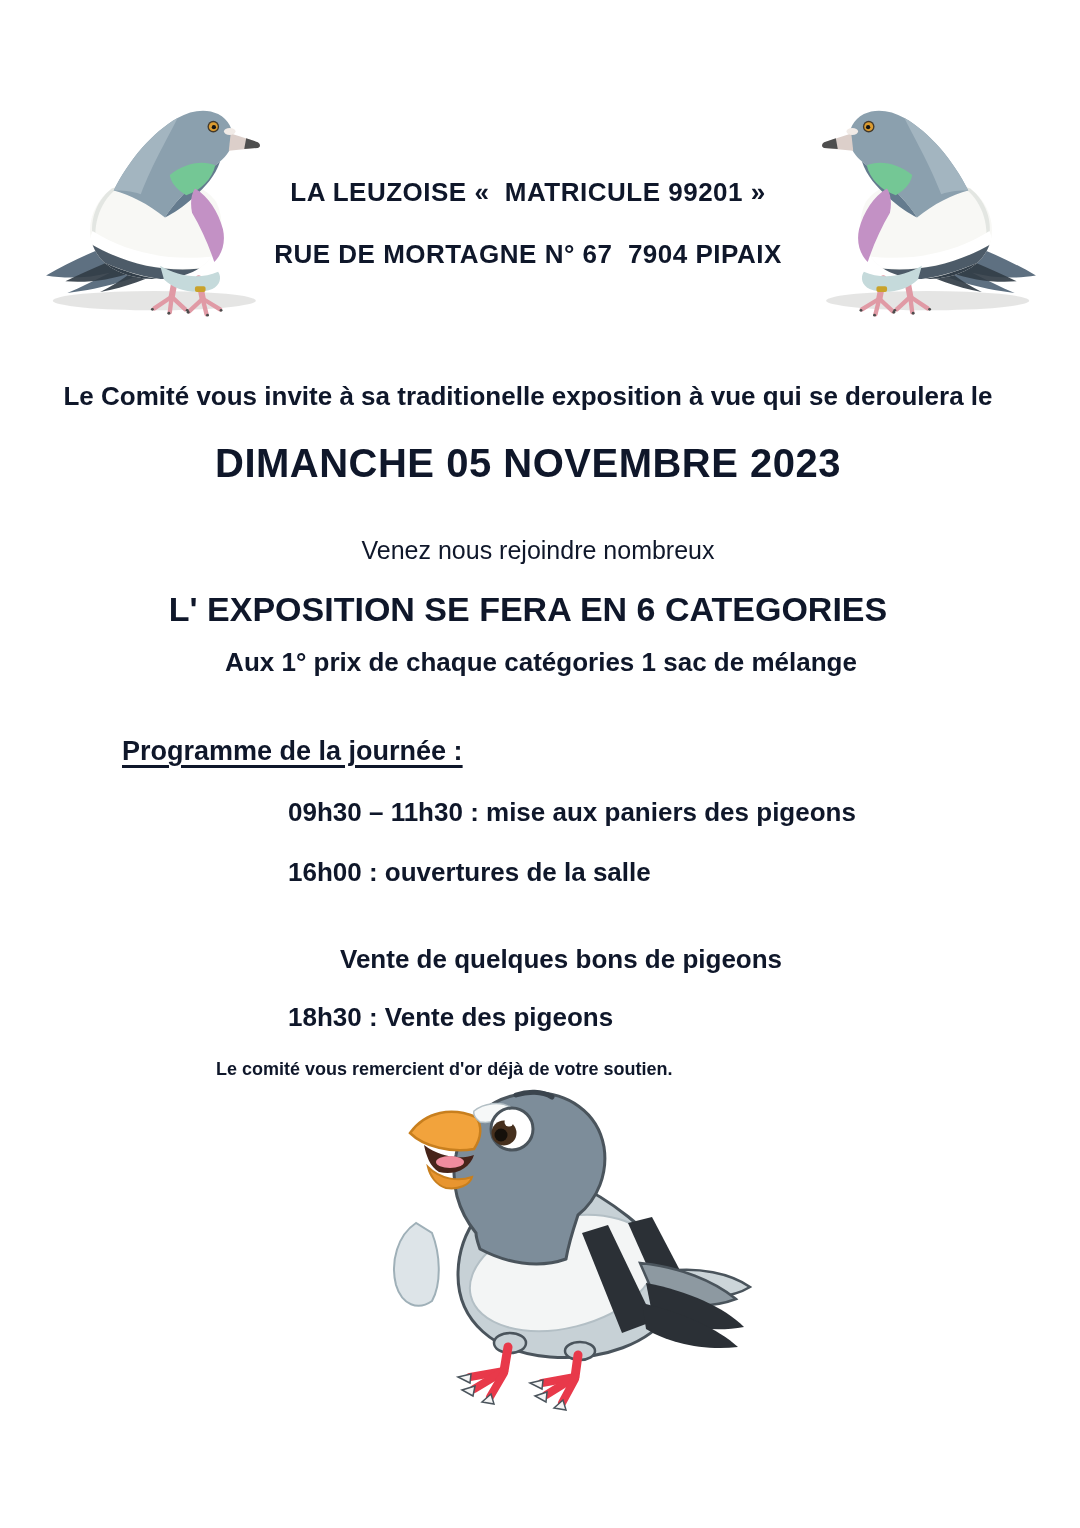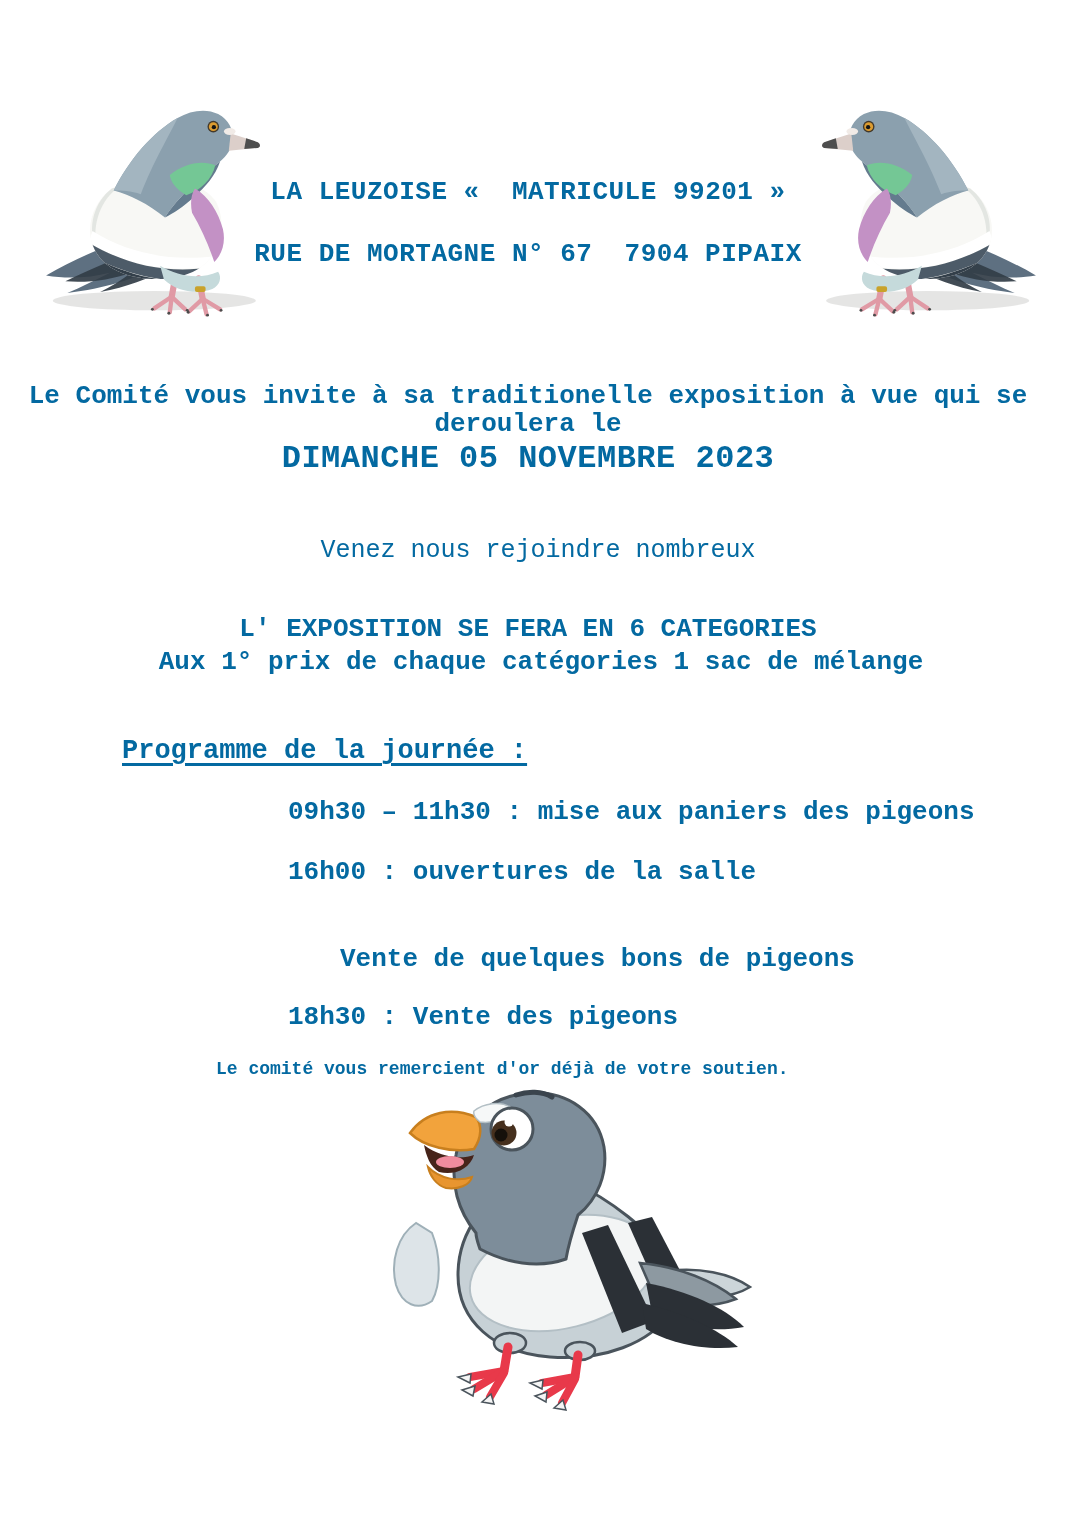--- a/index.html
+++ b/index.html
@@ -1,25 +1,25 @@
 <!DOCTYPE html>
 <html><head>
 <meta charset="utf-8">
 <style>
   html,body{margin:0;padding:0;background:#ffffff;}
   .page{
     position:relative;width:1056px;height:1528px;background:#ffffff;overflow:hidden;
-    font-family:Liberation Mono, monospace;color:#0369a1;
+    font-family:Liberation Sans, sans-serif;color:#0f172a;
   }
   .t{position:absolute;left:0;right:0;text-align:center;font-weight:700;white-space:pre-wrap;line-height:1.08;}
   .org-line{font-size:26px;letter-spacing:.5px;}
   .intro{font-size:26px;}
-  .big-date{font-size:32px;letter-spacing:.5px;}
+  .big-date{font-size:40px;letter-spacing:.5px;}
   .join{font-size:25px;font-weight:400;padding-left:20px;}
-  .expo{font-size:26px;margin-top:24px;}
+  .expo{font-size:34px;}
   .prize{font-size:26px;padding-left:26px;}
   .prog-heading{
     position:absolute;left:122px;font-size:27px;font-weight:700;white-space:pre-wrap;line-height:1.08;
     text-decoration:underline;text-decoration-thickness:2.5px;text-underline-offset:5px;
   }
   .prog-item{position:absolute;left:288px;font-size:26px;font-weight:700;white-space:pre-wrap;line-height:1.08;}
   .prog-item-cont{position:absolute;left:340px;font-size:26px;font-weight:700;white-space:pre-wrap;line-height:1.08;}
   .closing{position:absolute;left:216px;font-size:18px;font-weight:700;white-space:pre-wrap;line-height:1.08;text-align:right;}
   .pigeon-top{position:absolute;top:88px;width:272px;height:232px;}
   .pigeon-left{left:28px;}

